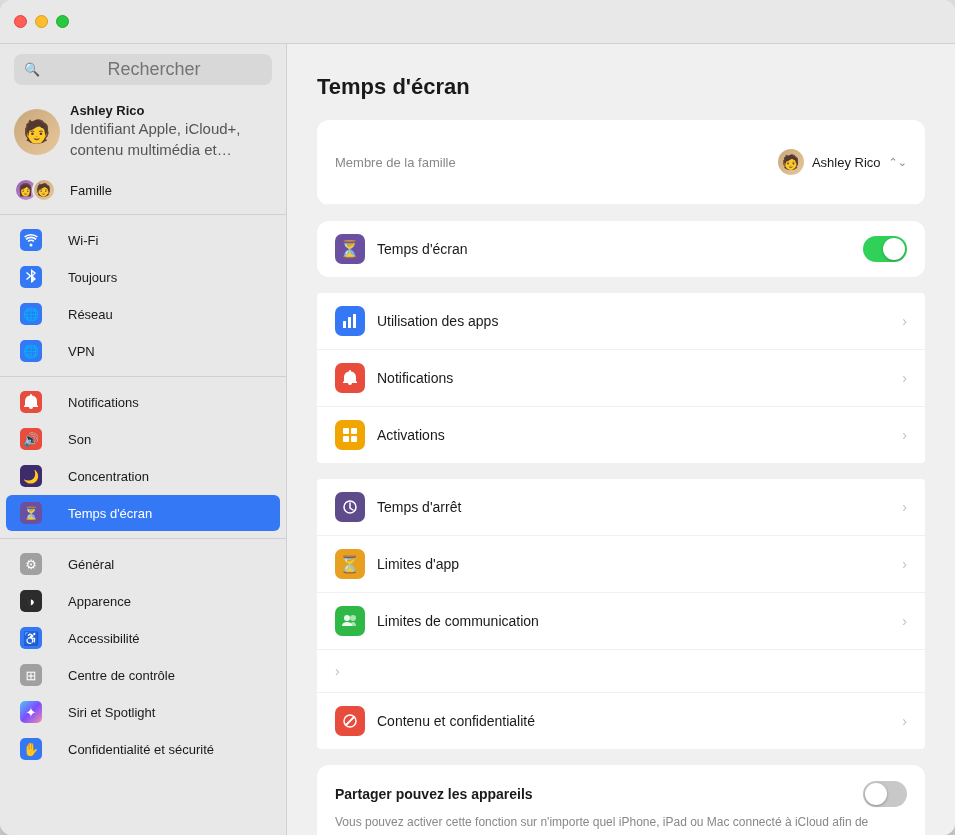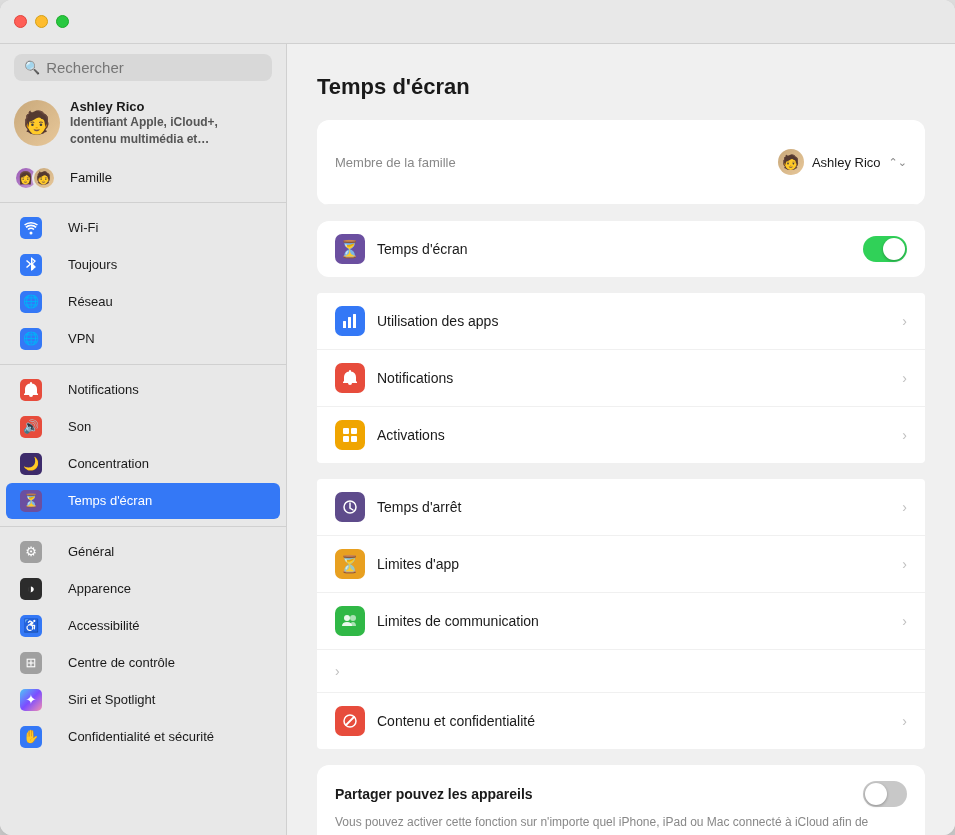--- a/index.html
+++ b/index.html
@@ -70,23 +70,24 @@
       gap: 6px;
     }
     .search-bar .search-icon-svg {
       color: #888;
       font-size: 13px;
     }
     .search-bar input {
       border: none;
       background: transparent;
       outline: none;
-      font-size: 15px;
+      font-size: 18px;
       color: #0369a1;
       width: 100%;
+      text-align: center;
     }
     .user-profile {
       display: flex;
       align-items: center;
       gap: 10px;
       padding: 10px 14px;
       cursor: pointer;
     }
     .user-avatar {
       width: 46px;
@@ -99,24 +100,23 @@
       font-size: 22px;
       overflow: hidden;
       flex-shrink: 0;
     }
     .user-info .user-name {
       font-size: 13px;
       font-weight: 600;
       color: #1a1a1a;
     }
     .user-info .user-sub {
-      font-size: 12px;
+      font-size: 15px;
       color: #555;
       line-height: 1.4;
-      font-weight: bold;
     }
     .family-row {
       display: flex;
       align-items: center;
       gap: 10px;
       padding: 8px 14px;
       cursor: pointer;
     }
     .family-avatars {
       display: flex;

